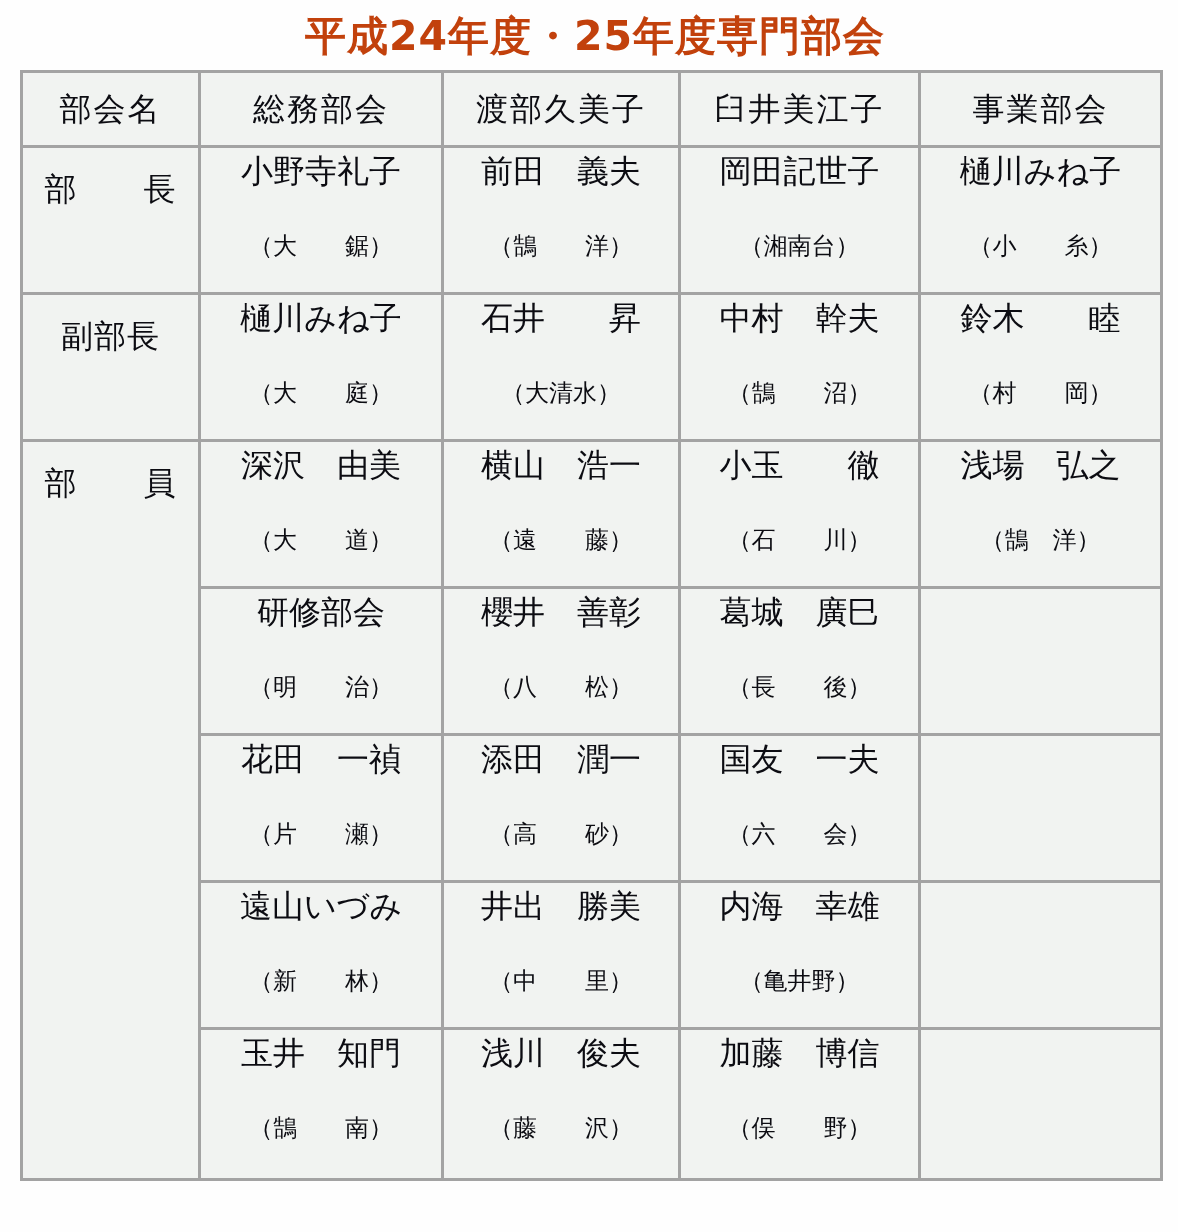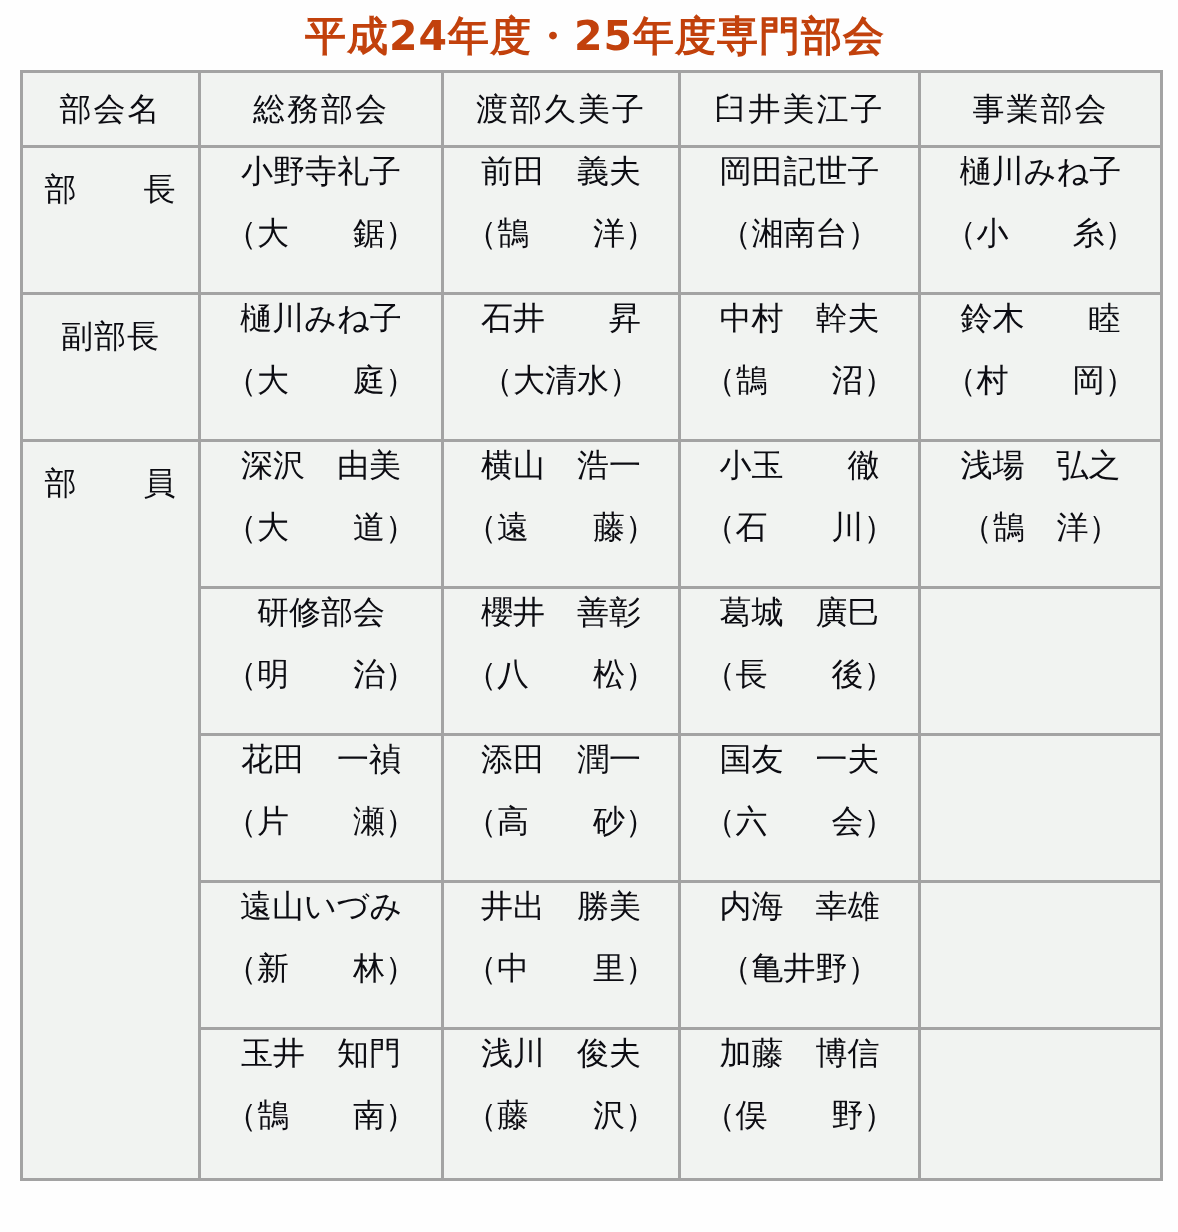--- a/index.html
+++ b/index.html
@@ -101,26 +101,26 @@
     padding-top: 7px;
   }
   .person .name {
     font-size: 32px;
     line-height: 1.0;
     letter-spacing: 0px;
     white-space: pre;
     display: block;
   }
   .person .area {
-    font-size: 32px;
+    font-size: 24px;
     line-height: 1.0;
     letter-spacing: 0px;
     white-space: pre;
     display: block;
-    margin-top: 30px;
+    margin-top: 47px;
   }
   .person.empty .name,
   .person.empty .area { visibility: hidden; }
 </style>
 </head>
 <body>
 
 <div class="sheet">
 
   <div class="doc-title">平成24年度・25年度専門部会</div>

